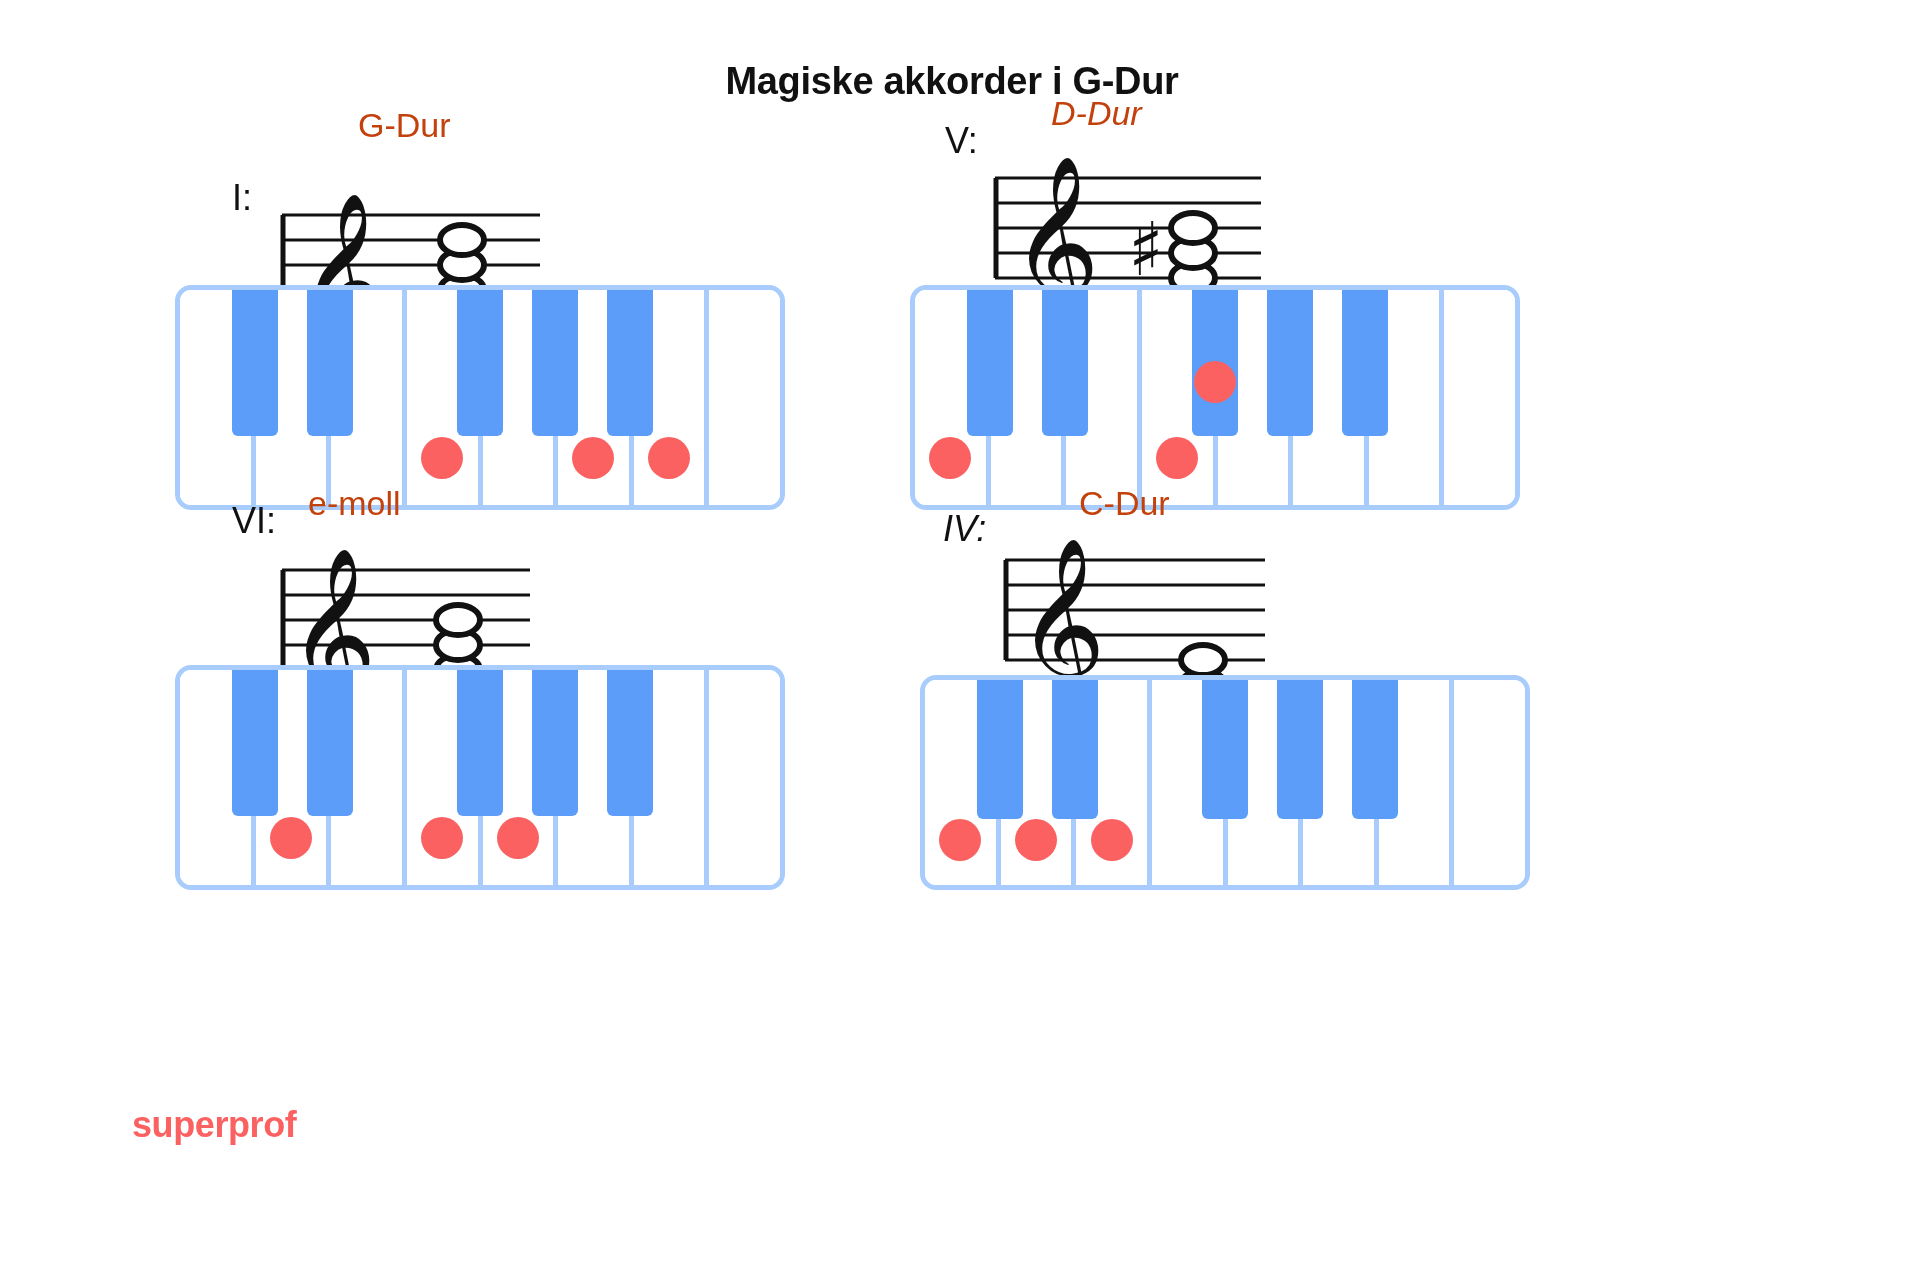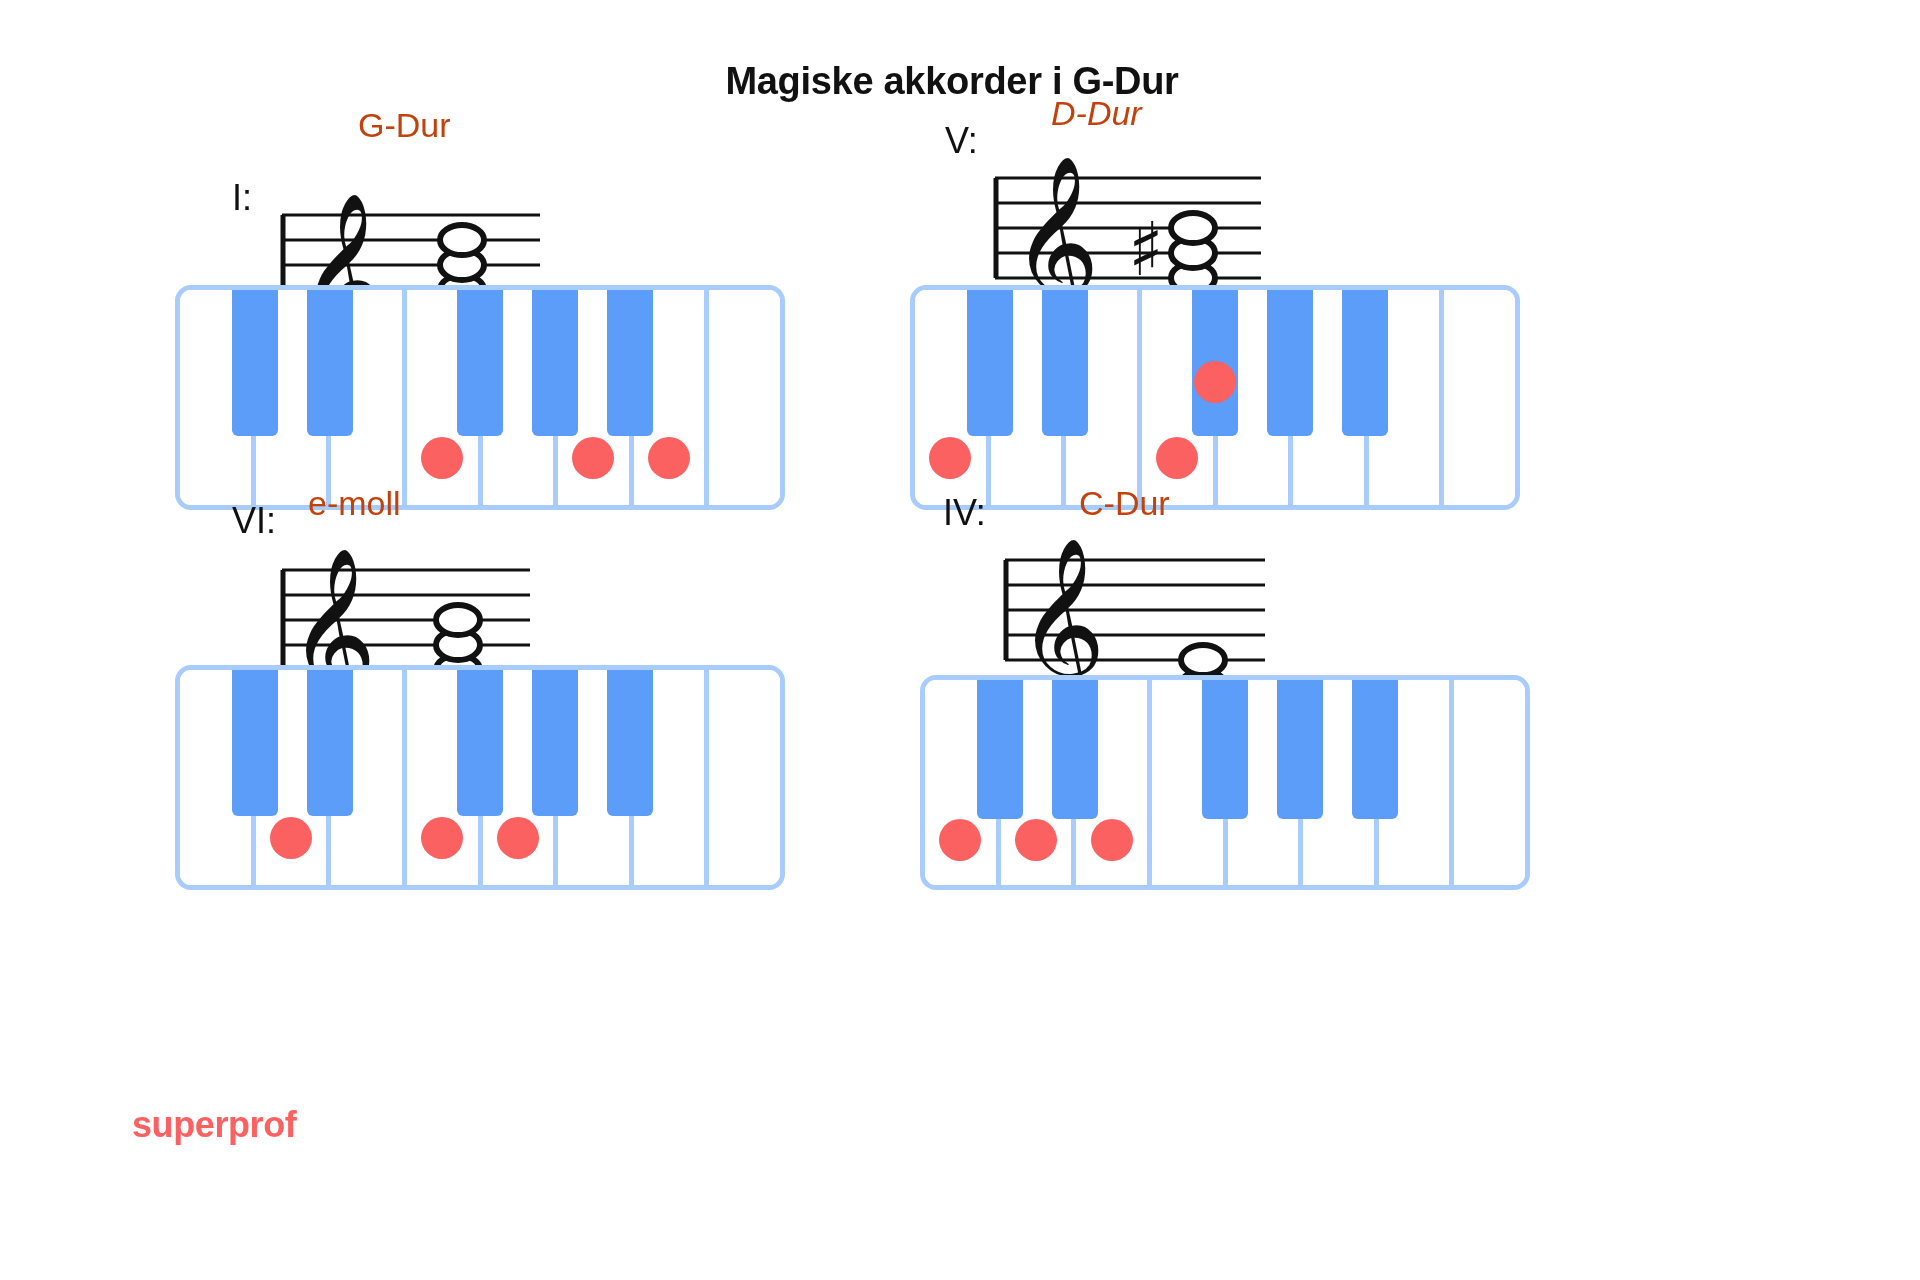--- a/index.html
+++ b/index.html
@@ -236,21 +236,21 @@
       </div>
       <span class="bkey" style="left:12.5%;"></span>
       <span class="bkey" style="left:25%;"></span>
       <span class="bkey" style="left:50%;"></span>
       <span class="bkey" style="left:62.5%;"></span>
       <span class="bkey" style="left:75%;"></span>
     </div>
   </div>
 
   <div class="chord-block" style="left:915px;top:490px;width:660px;height:400px;">
-    <div class="roman" style="left:28px;top:2px;">IV:</div>
+    <div class="roman" style="left:28px;top:18px;font-style:italic;">IV:</div>
     <div class="chord-name" style="left:164px;top:-6px;">C-Dur</div>
 
     <div class="staff-wrap" style="left:88px;top:30px;">
       <svg width="330" height="250" viewBox="0 0 330 250">
         <g stroke="#111" stroke-width="3">
           <line x1="2" y1="40" x2="262" y2="40"></line>
           <line x1="2" y1="65" x2="262" y2="65"></line>
           <line x1="2" y1="90" x2="262" y2="90"></line>
           <line x1="2" y1="115" x2="262" y2="115"></line>
           <line x1="2" y1="140" x2="262" y2="140"></line>

